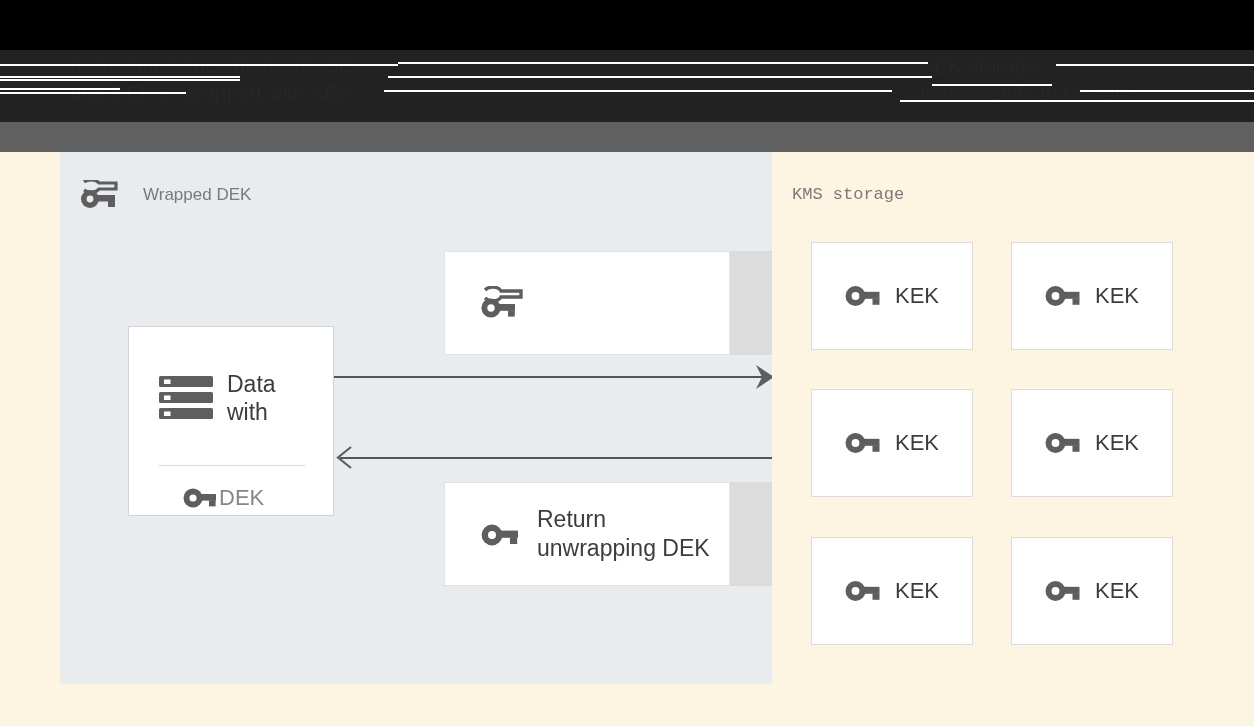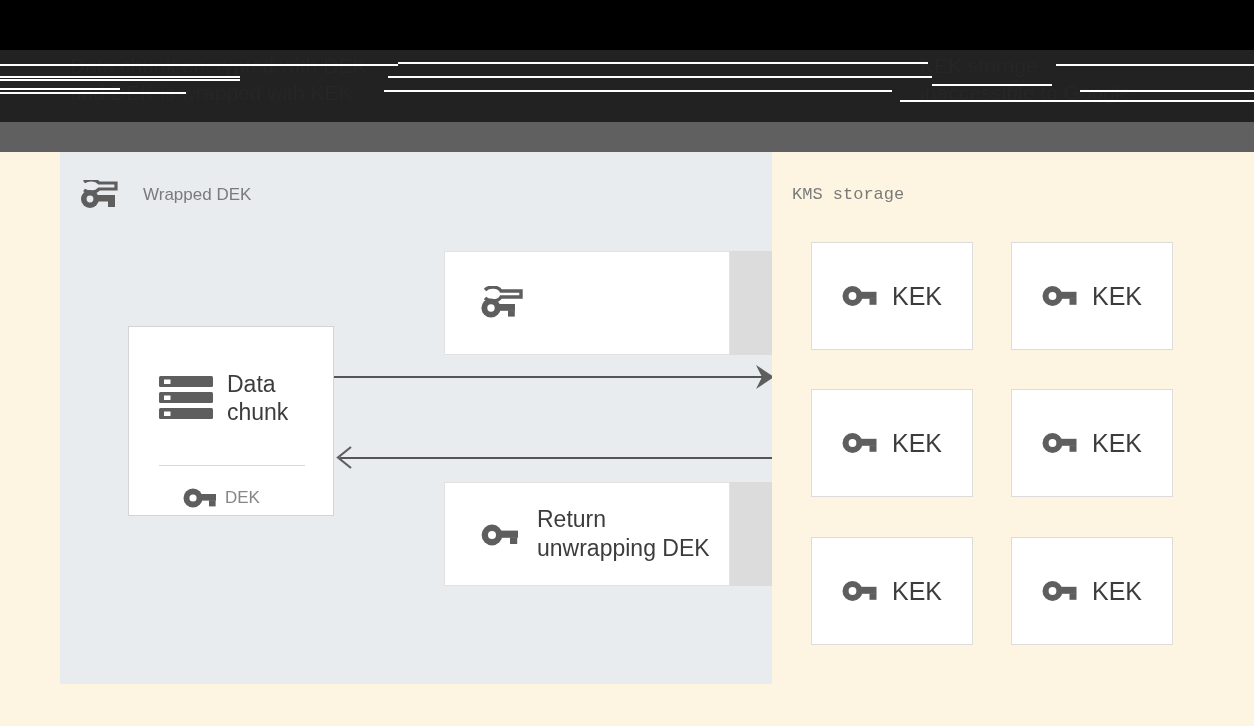--- a/index.html
+++ b/index.html
@@ -131,23 +131,23 @@
   .data-card-bottom {
     position: absolute;
     left: 0; top: 152px;
     width: 206px; height: 38px;
     display: flex;
     align-items: center;
     padding-left: 54px;
   }
   .dek-icon { width: 34px; height: 26px; flex: 0 0 34px; }
   .dek-text {
-    font-size: 17px;
+    font-size: 22px;
     color: #868686;
-    margin-left: 8px;
+    margin-left: 2px;
   }
 
   
   .msg-shadow {
     position: absolute;
     background: #dcdcdc;
   }
   .msg-card {
     position: absolute;
     background: #ffffff;
@@ -193,21 +193,21 @@
     position: absolute;
     width: 162px; height: 108px;
     background: #ffffff;
     border: 1px solid #dcdcdc;
     display: flex;
     align-items: center;
     justify-content: center;
   }
   .kek-icon { width: 36px; height: 28px; flex: 0 0 36px; }
   .kek-text {
-    font-size: 25px;
+    font-size: 22px;
     color: #3c3c3c;
     margin-left: 14px;
   }
 
   .kek-0 { left: 811px; top: 242px; }
   .kek-1 { left: 1011px; top: 242px; }
   .kek-2 { left: 811px; top: 389px; }
   .kek-3 { left: 1011px; top: 389px; }
   .kek-4 { left: 811px; top: 537px; }
   .kek-5 { left: 1011px; top: 537px; }
@@ -259,21 +259,21 @@
         <svg viewBox="0 0 54 48" width="54" height="48" aria-hidden="true">
           <rect x="0" y="2" width="54" height="11" rx="1.5" fill="#5e5e5e"></rect>
           <rect x="0" y="18" width="54" height="11" rx="1.5" fill="#5e5e5e"></rect>
           <rect x="0" y="34" width="54" height="11" rx="1.5" fill="#5e5e5e"></rect>
           <rect x="5" y="5.5" width="6.5" height="4.5" fill="#ffffff"></rect>
           <rect x="5" y="21.5" width="6.5" height="4.5" fill="#ffffff"></rect>
           <rect x="5" y="37.5" width="6.5" height="4.5" fill="#ffffff"></rect>
         </svg>
       </span>
       <span class="data-card-text">Data
-chunk</span>
+with</span>
     </div>
     <div class="data-card-divider"></div>
     <div class="data-card-bottom">
       <span class="dek-icon">
         <svg viewBox="0 0 34 26" width="34" height="26" aria-hidden="true">
           <circle cx="10" cy="13" r="9.5" fill="#5e5e5e"></circle>
           <circle cx="10" cy="13" r="3.6" fill="#ffffff"></circle>
           <rect x="18" y="9" width="15" height="6.6" fill="#5e5e5e"></rect>
           <rect x="26" y="15.2" width="6.6" height="6.2" fill="#5e5e5e"></rect>
         </svg>

